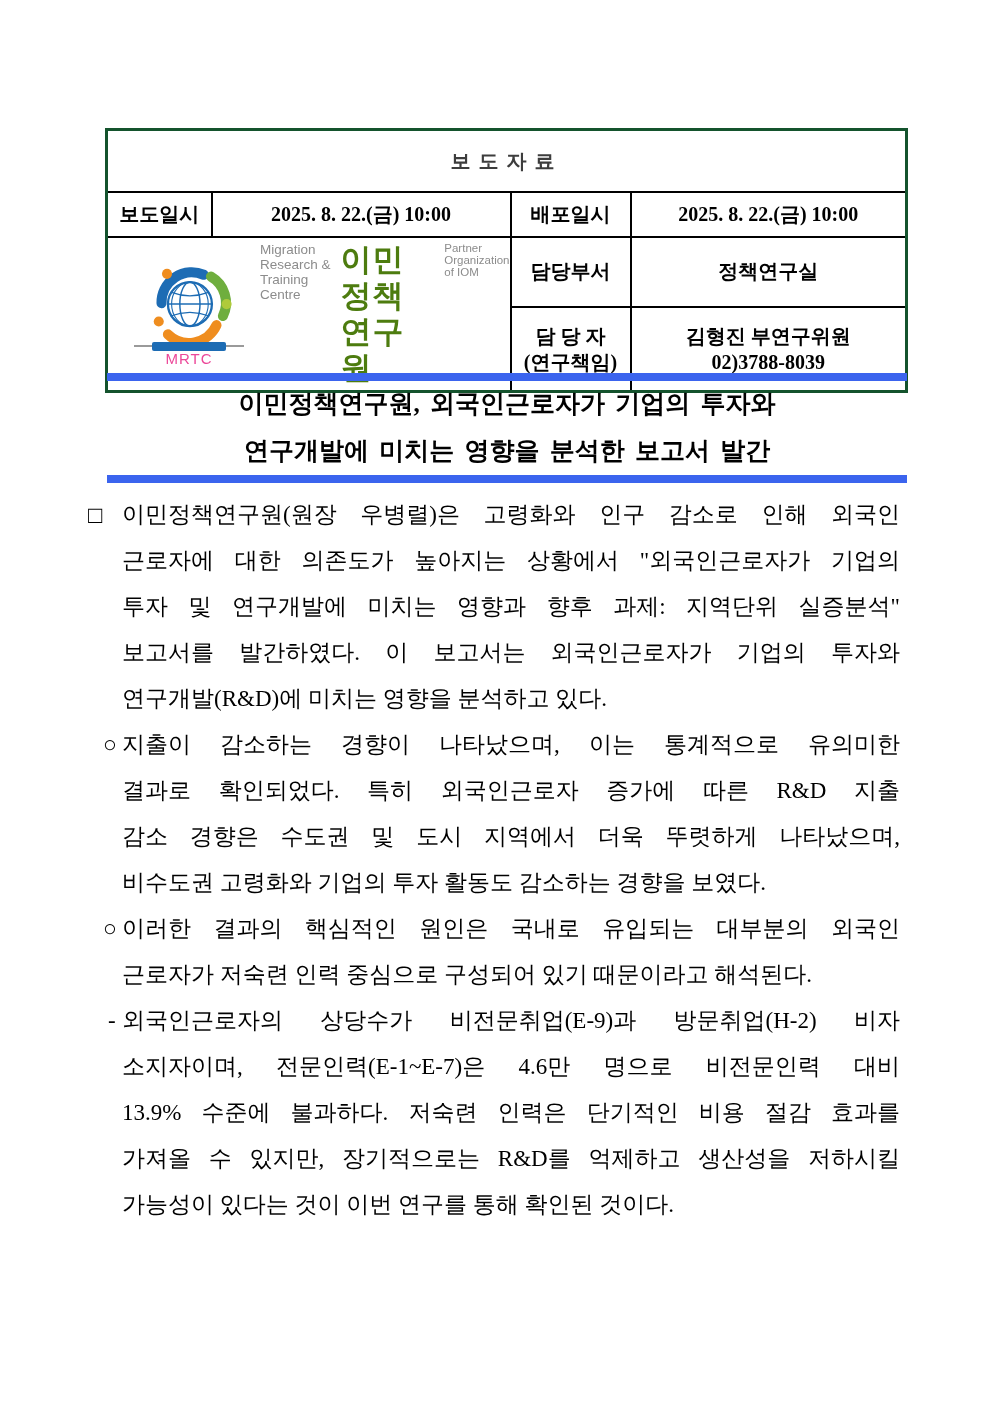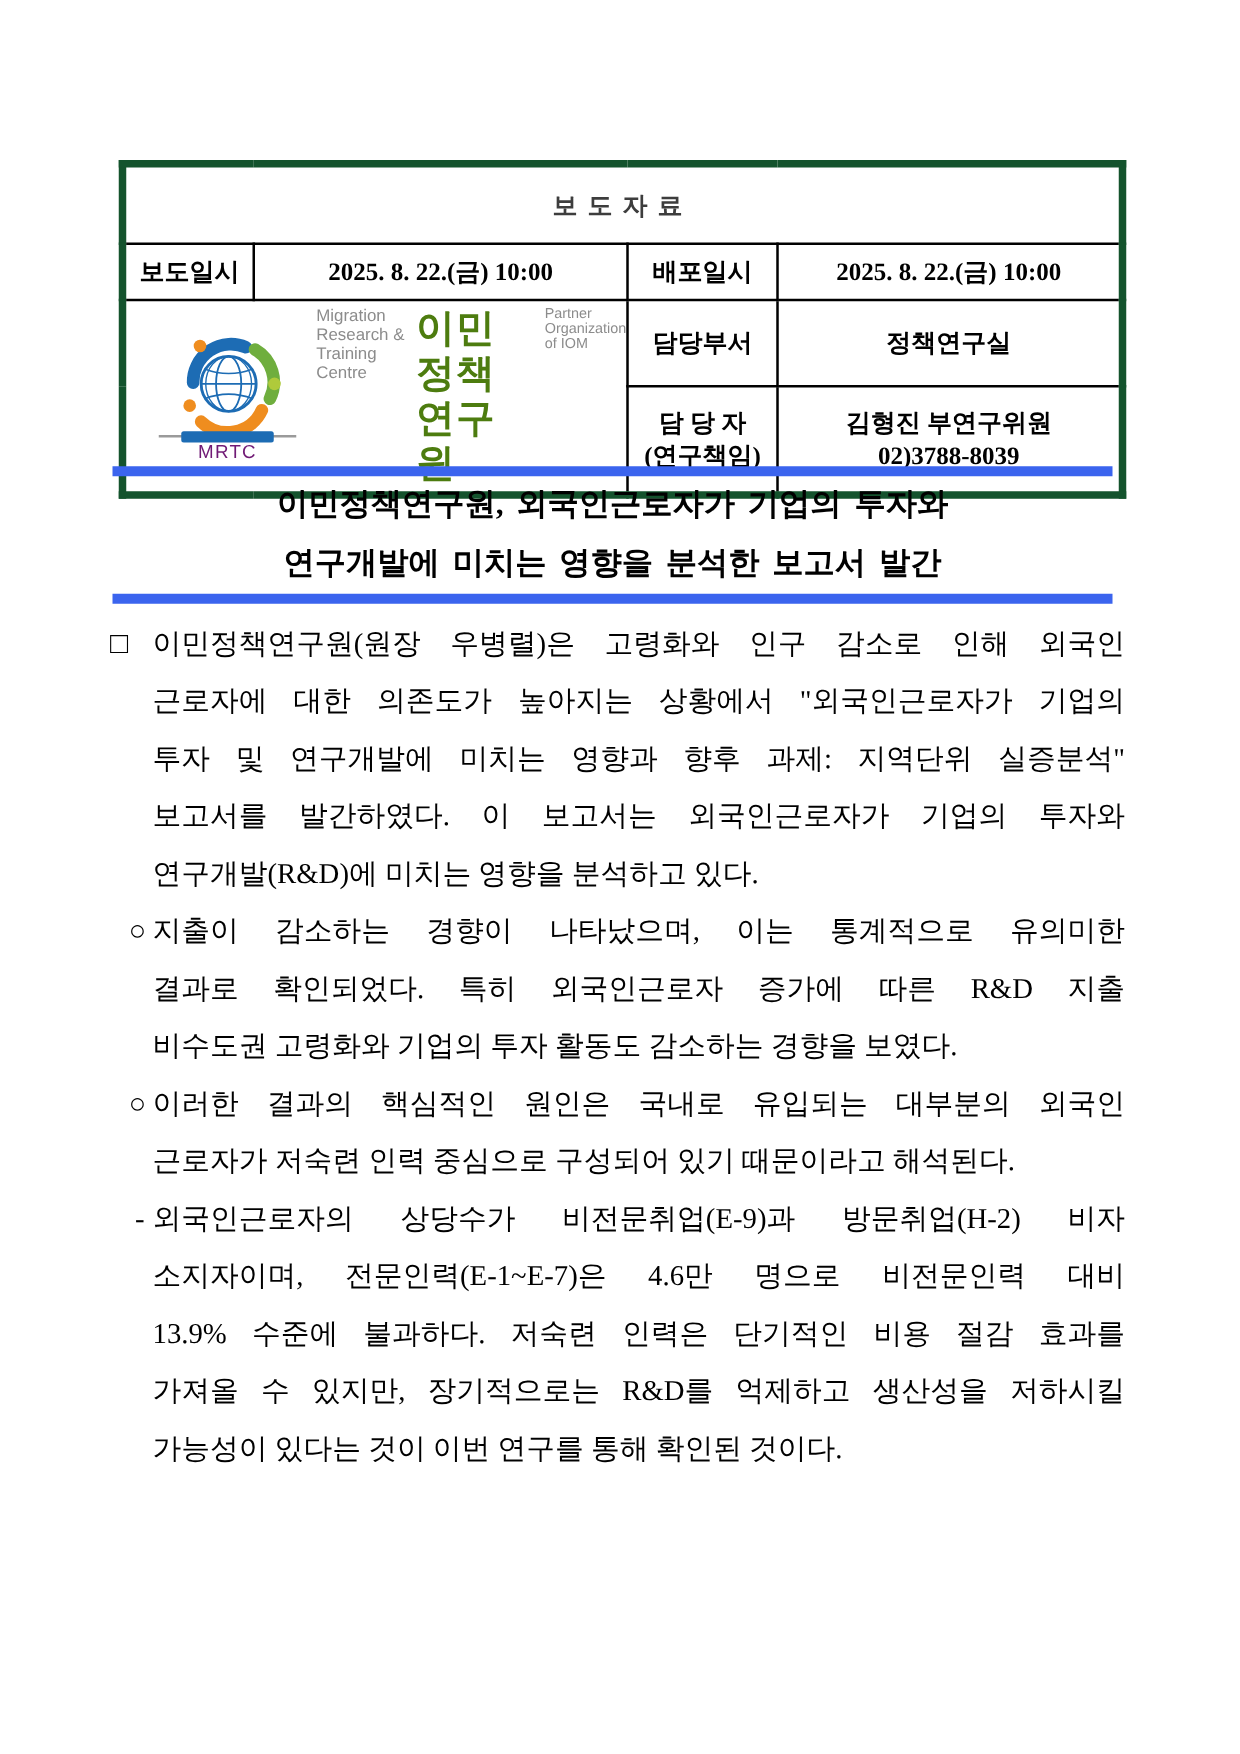--- a/index.html
+++ b/index.html
@@ -5,49 +5,49 @@
   html,body { margin:0; padding:0; background:#e8e8e8; }
   .page {
     position:relative; width:992px; height:1403px;
     background:#ffffff; margin:0 auto; overflow:hidden;
     font-family:"Liberation Serif","DejaVu Serif",serif;
     color:#000;
   }
 
   
   .press-table {
-    position:absolute; left:95px; top:128px; width:800px;
+    position:absolute; left:105px; top:128px; width:800px;
     border-collapse:collapse; table-layout:fixed;
-    border:6px solid #14532d;
+    border:3px solid #14532d;
   }
   .press-table td {
     border:2px solid #000; text-align:center; vertical-align:middle;
     font-size:20px; font-weight:600; padding:0; overflow:hidden;
   }
   .press-title-cell {
     height:60px; font-family:"Liberation Sans","DejaVu Sans",sans-serif;
     font-size:44px; font-weight:900; letter-spacing:8px; color:#3d3d3d;
   }
   .row-dates td { height:43px; }
   .row-dept td { height:46px; }
   .row-manager td { height:56px; line-height:26px; }
   .logo-cell { background:#fff; }
   .logo-wrap { display:flex; align-items:center; justify-content:flex-start; padding:4px 0 4px 26px; gap:16px; }
   .logo-left { display:flex; flex-direction:column; align-items:center; width:118px; }
   .mrtc-line { width:110px; height:0; border-top:2px solid #9a9a9a; position:relative; margin-top:-4px; }
   .mrtc-bar { position:absolute; left:18px; top:-5px; width:74px; height:9px; background:#1d6cb4; border-radius:2px; }
-  .mrtc-abbr { font-family:"Liberation Sans","DejaVu Sans",sans-serif; font-size:15px; color:#701a75; font-weight:400; margin-top:3px; letter-spacing:1px; }
+  .mrtc-abbr { font-family:"Liberation Sans","DejaVu Sans",sans-serif; font-size:15px; color:#ec4899; font-weight:400; margin-top:3px; letter-spacing:1px; }
   .logo-right { display:flex; flex-direction:row; align-items:flex-start; text-align:left; }
   .org-en { font-family:"Liberation Sans","DejaVu Sans",sans-serif; font-size:13.5px; color:#8c8c8c; font-weight:400; }
   .org-kr { font-family:"Liberation Sans","DejaVu Sans",sans-serif; font-size:31px; color:#4d7c0f; font-weight:800; letter-spacing:1px; line-height:36px; }
   .partner { font-family:"Liberation Sans","DejaVu Sans",sans-serif; font-size:11.5px; color:#8c8c8c; font-weight:400; margin-left:24px; }
   .two-line { line-height:26px; }
 
   
-  .headline { position:absolute; left:90px; top:373px; width:800px; }
+  .headline { position:absolute; left:107px; top:373px; width:800px; }
   .head-bar { height:8px; background:#3b64ee; }
   .headline-text {
     text-align:center; font-weight:700; font-size:25px; line-height:44px;
     word-spacing:4px; padding:1px 0 2px 0;
   }
 
   
   .body-block { position:absolute; left:88px; top:492px; width:812px; font-size:23px; line-height:46px; }
   .para { position:relative; padding-left:34px; }
   .marker { position:absolute; left:0; top:0; line-height:46px; }
@@ -141,20 +141,21 @@
         <div class="pline">이민정책연구원(원장 우병렬)은 고령화와 인구 감소로 인해 외국인</div>
         <div class="pline">근로자에 대한 의존도가 높아지는 상황에서 "외국인근로자가 기업의</div>
         <div class="pline">투자 및 연구개발에 미치는 영향과 향후 과제: 지역단위 실증분석"</div>
         <div class="pline">보고서를 발간하였다. 이 보고서는 외국인근로자가 기업의 투자와</div>
         <div class="pline last">연구개발(R&amp;D)에 미치는 영향을 분석하고 있다.</div>
       </div>
       <div class="para lvl-2">
         <span class="marker">○</span>
         <div class="pline">지출이 감소하는 경향이 나타났으며, 이는 통계적으로 유의미한</div>
         <div class="pline">결과로 확인되었다. 특히 외국인근로자 증가에 따른 R&amp;D 지출</div>
+        <div class="pline">감소 경향은 수도권 및 도시 지역에서 더욱 뚜렷하게 나타났으며,</div>
         <div class="pline last">비수도권 고령화와 기업의 투자 활동도 감소하는 경향을 보였다.</div>
       </div>
       <div class="para lvl-2">
         <span class="marker">○</span>
         <div class="pline">이러한 결과의 핵심적인 원인은 국내로 유입되는 대부분의 외국인</div>
         <div class="pline last">근로자가 저숙련 인력 중심으로 구성되어 있기 때문이라고 해석된다.</div>
       </div>
       <div class="para lvl-3">
         <span class="marker">-</span>
         <div class="pline">외국인근로자의 상당수가 비전문취업(E-9)과 방문취업(H-2) 비자</div>

